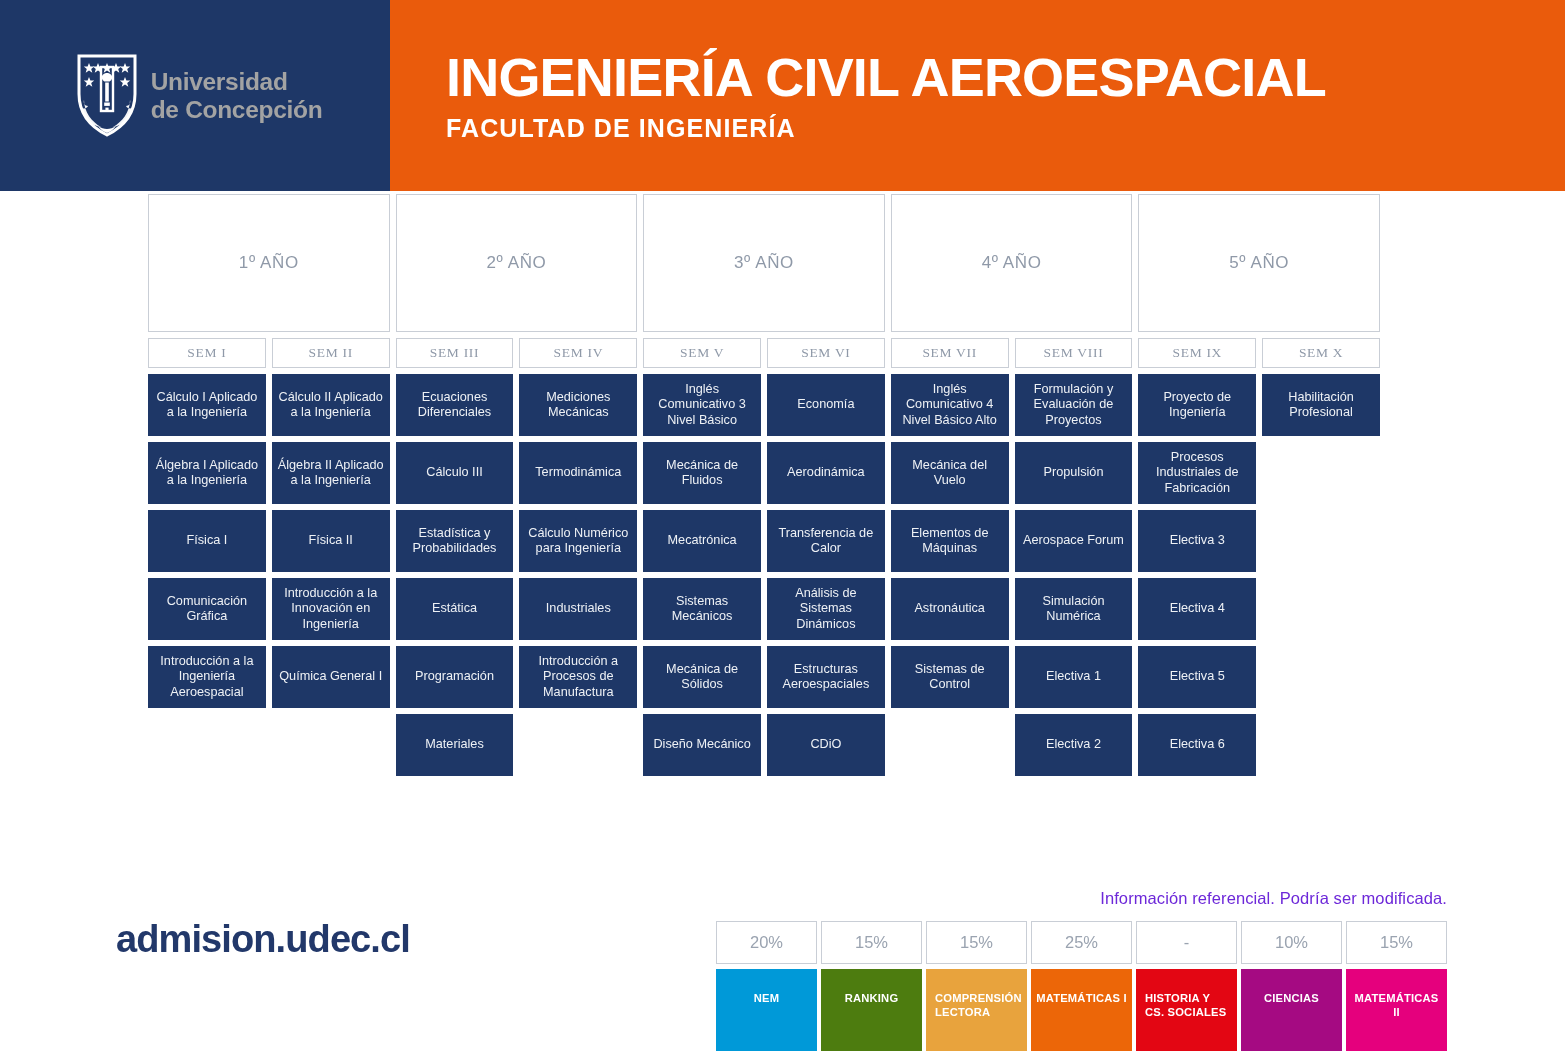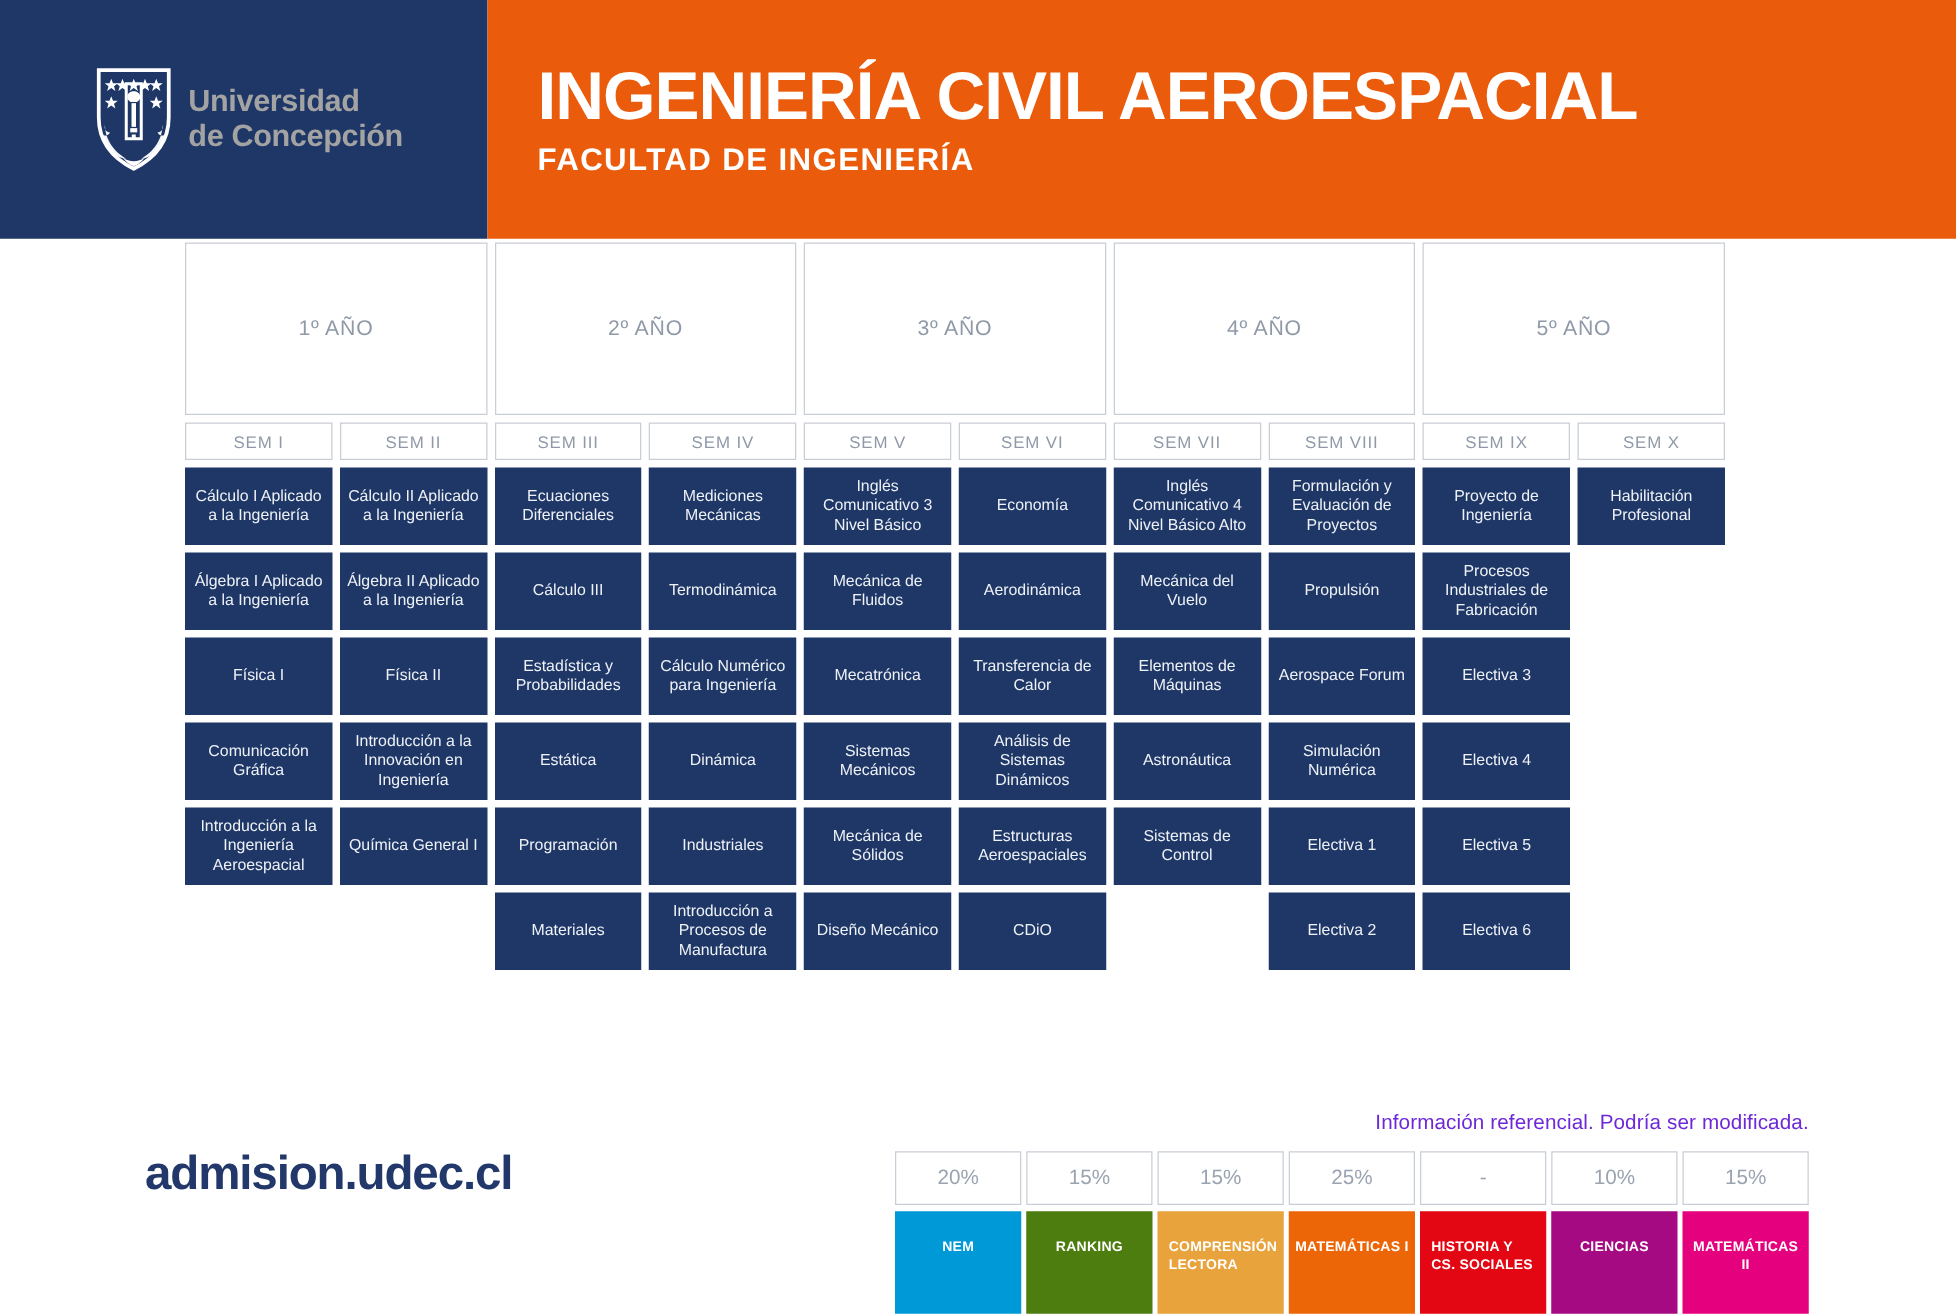--- a/index.html
+++ b/index.html
@@ -23,21 +23,21 @@
     box-sizing:border-box;padding-left:8px;
   }
   .logo-wrap{display:flex;align-items:center;gap:13px;}
   .crest{width:62px;height:83px;flex:0 0 auto;}
   .logo-text{
     color:#a3a3a3;font-weight:bold;font-size:24.5px;line-height:1.13;
     letter-spacing:-0.3px;
   }
   #header-right{
     flex:1;height:191px;background:#ea5b0c;
-    box-sizing:border-box;padding-left:40px;
+    box-sizing:border-box;padding-left:56px;
     display:flex;flex-direction:column;justify-content:center;
   }
   #main-title{
     color:#ffffff;font-weight:bold;font-size:54px;line-height:1.0;
     letter-spacing:-0.8px;white-space:nowrap;
     margin-bottom:12px;
   }
   #sub-title{
     color:#ffffff;font-weight:bold;font-size:25px;line-height:1;
     letter-spacing:1.1px;white-space:nowrap;
@@ -59,20 +59,21 @@
   }
   .year-cell:last-child{margin-right:0;}
 
   #sem-row{display:flex;margin-top:6px;}
   .sem-cell{
     box-sizing:border-box;height:30px;
     border:1px solid #c9ced6;background:#fff;
     display:flex;align-items:center;justify-content:center;
     color:#8f99a8;font-size:13.5px;letter-spacing:0.7px;
     margin-right:6px;
+    font-family:Liberation Serif, serif;
   }
   .sem-cell:last-child{margin-right:0;}
 
   #course-grid{display:flex;margin-top:6px;}
   .sem-col{display:flex;flex-direction:column;margin-right:6px;}
   .sem-col:last-child{margin-right:0;}
   .course{
     box-sizing:border-box;
     background:#1e3767;
     color:#eef1f5;
@@ -202,21 +203,20 @@
       <div class="course">Estadística y Probabilidades</div>
       <div class="course">Estática</div>
       <div class="course">Programación</div>
       <div class="course">Materiales</div>
     </div>
 
     <div class="sem-col" style="width:119px">
       <div class="course">Mediciones Mecánicas</div>
       <div class="course">Termodinámica</div>
       <div class="course">Cálculo Numérico para Ingeniería</div>
-      <div class="course">Dinámica</div>
       <div class="course">Industriales</div>
       <div class="course">Introducción a Procesos de Manufactura</div>
     </div>
 
     <div class="sem-col" style="width:119px">
       <div class="course">Inglés Comunicativo 3 Nivel Básico</div>
       <div class="course">Mecánica de Fluidos</div>
       <div class="course">Mecatrónica</div>
       <div class="course">Sistemas Mecánicos</div>
       <div class="course">Mecánica de Sólidos</div>

